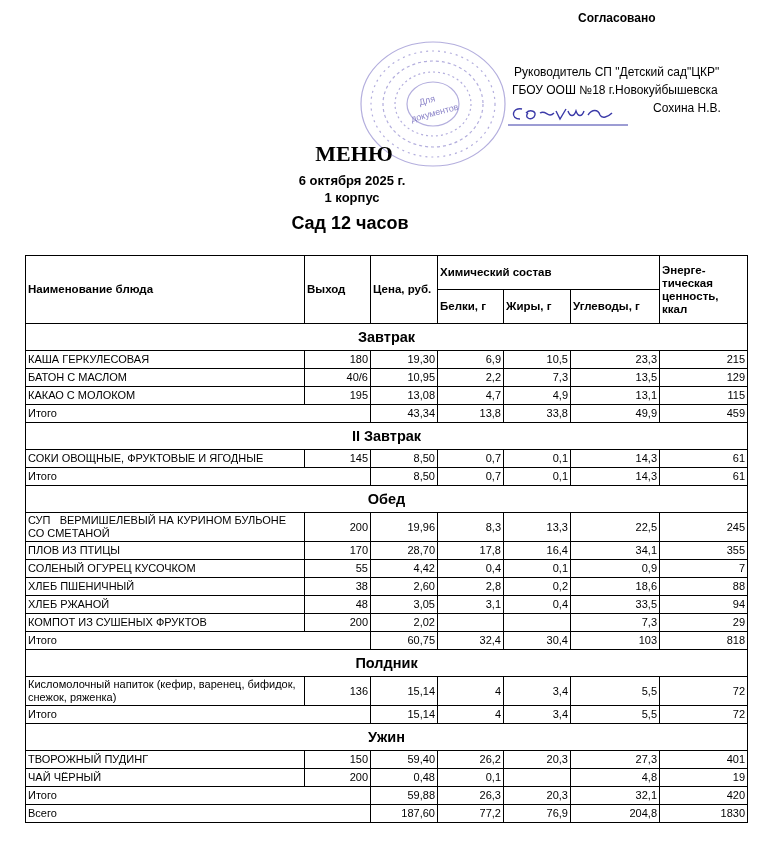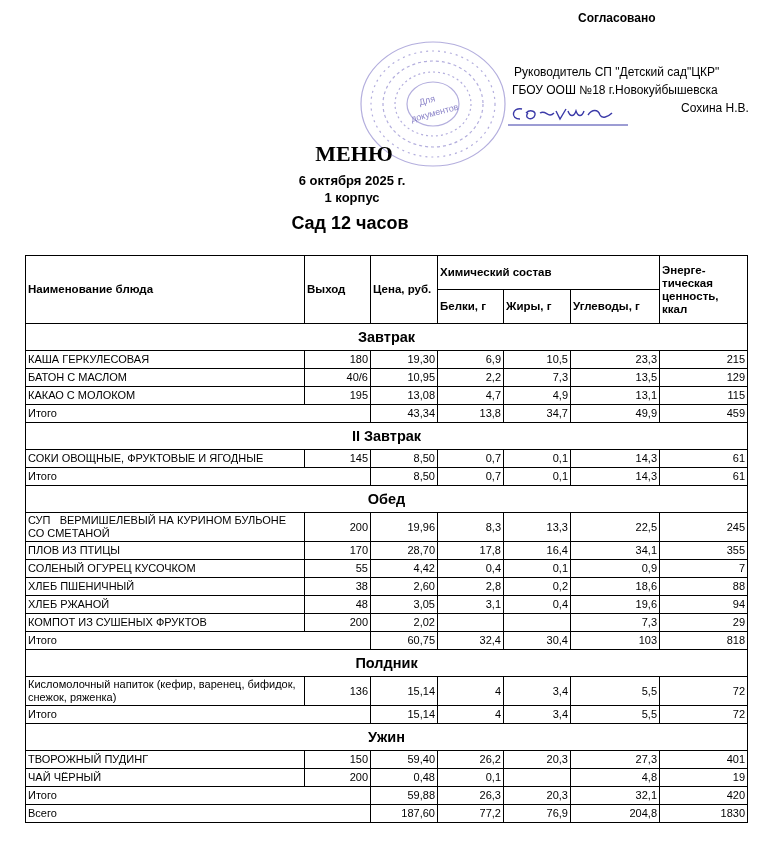--- a/index.html
+++ b/index.html
@@ -34,21 +34,21 @@
     <ellipse cx="75" cy="64" rx="26" ry="22"></ellipse>
   </g>
   <text x="62" y="62" font-size="9" fill="#8a82c8" font-family="Liberation Sans, sans-serif" transform="rotate(-15 75 64)">Для</text>
   <text x="50" y="76" font-size="9" fill="#8a82c8" font-family="Liberation Sans, sans-serif" transform="rotate(-15 75 64)">документов</text>
 </svg>
 
 <div class="approval">
   <div class="agreed">Согласовано</div>
   <div class="line" style="left:14px; top:65px;">Руководитель СП "Детский сад"ЦКР"</div>
   <div class="line" style="left:12px; top:83px;">ГБОУ ООШ №18 г.Новокуйбышевска</div>
-  <div class="line" style="left:153px; top:101px;margin-left:28px;">Сохина Н.В.</div>
+  <div class="line" style="left:153px; top:101px;">Сохина Н.В.</div>
 </div>
 
 <svg class="signature" viewBox="0 0 128 30">
   <path d="M14 10 C4 8 2 20 12 20 M18 14 C22 10 30 12 26 18 C22 22 16 18 20 14 M32 14 C38 10 40 20 46 14 M48 12 L52 20 L58 10 M60 12 C62 18 66 18 68 12 C70 18 74 18 76 12 M80 16 C84 10 90 10 92 16 C94 20 100 18 104 14" fill="none" stroke="#3b3aa8" stroke-width="1.4"></path>
   <line x1="0" y1="26" x2="120" y2="26" stroke="#3b3aa8" stroke-width="1"></line>
 </svg>
 
 <div class="title t-menu">МЕНЮ</div>
 <div class="title t-date">6 октября 2025 г.</div>
 <div class="title t-corp">1 корпус</div>
@@ -107,21 +107,21 @@
       <td class="num">13,08</td>
       <td class="num">4,7</td>
       <td class="num">4,9</td>
       <td class="num">13,1</td>
       <td class="num">115</td>
     </tr>
     <tr class="row">
       <td colspan="2">Итого</td>
       <td class="num">43,34</td>
       <td class="num">13,8</td>
-      <td class="num">34,7</td>
+      <td class="num">33,8</td>
       <td class="num">49,9</td>
       <td class="num">459</td>
     </tr>
 
     <tr class="section">
         <td colspan="7">II Завтрак</td>
       </tr>
     <tr class="row">
       <td>СОКИ ОВОЩНЫЕ, ФРУКТОВЫЕ И ЯГОДНЫЕ</td>
       <td class="num">145</td>
@@ -178,21 +178,21 @@
       <td class="num">0,2</td>
       <td class="num">18,6</td>
       <td class="num">88</td>
     </tr>
     <tr class="row">
       <td>ХЛЕБ РЖАНОЙ</td>
       <td class="num">48</td>
       <td class="num">3,05</td>
       <td class="num">3,1</td>
       <td class="num">0,4</td>
-      <td class="num">19,6</td>
+      <td class="num">33,5</td>
       <td class="num">94</td>
     </tr>
     <tr class="row">
       <td>КОМПОТ ИЗ СУШЕНЫХ ФРУКТОВ</td>
       <td class="num">200</td>
       <td class="num">2,02</td>
       <td class="num"></td>
       <td class="num"></td>
       <td class="num">7,3</td>
       <td class="num">29</td>

